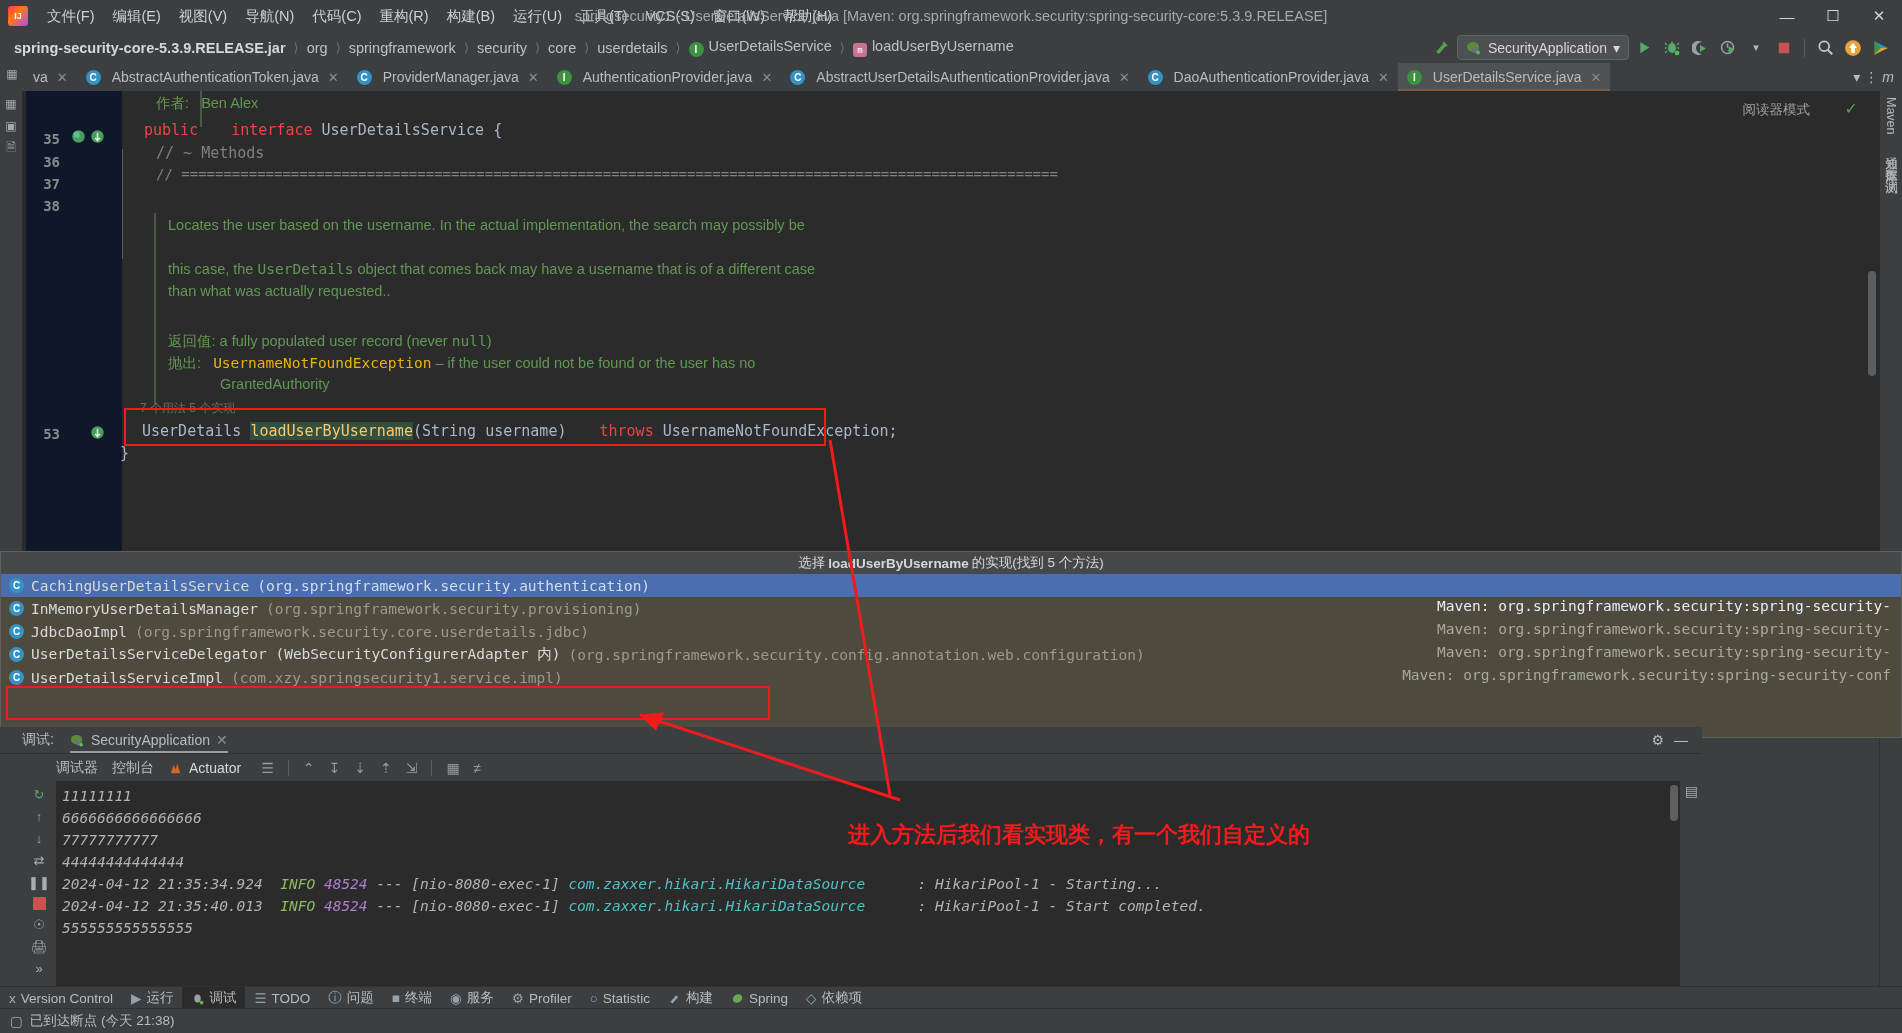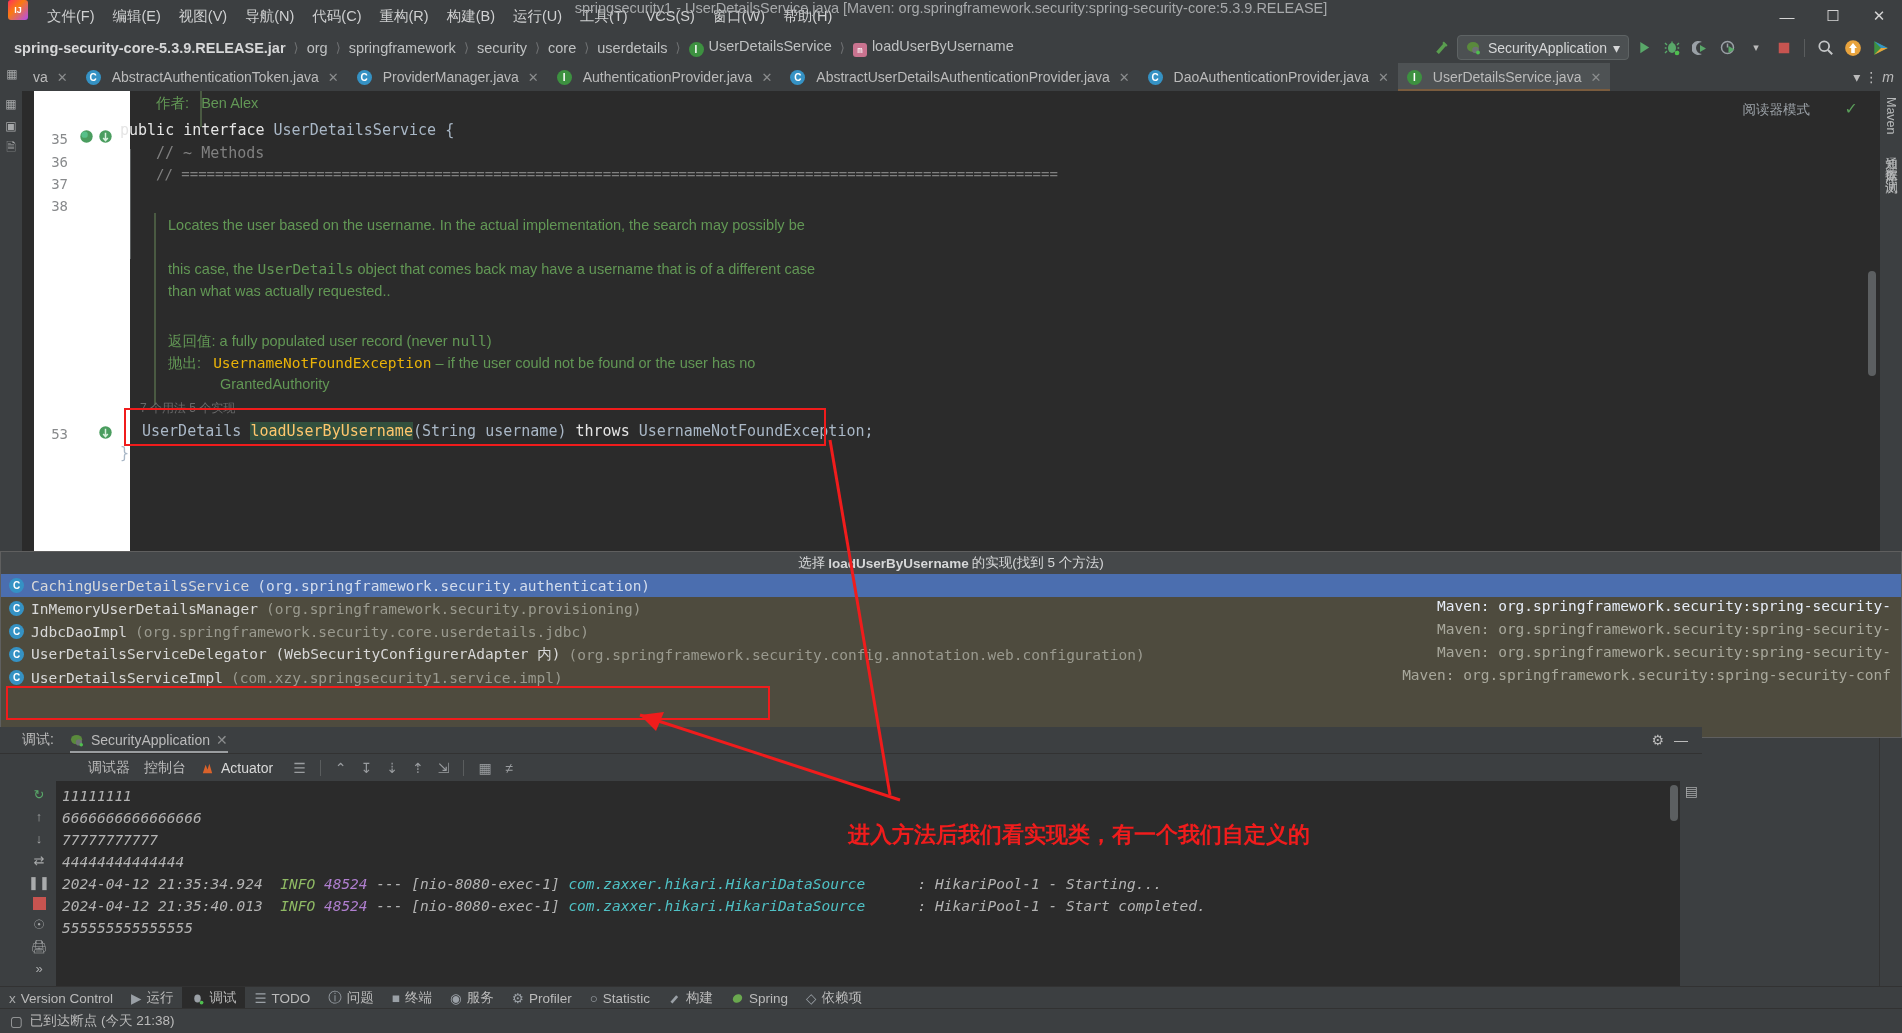--- a/index.html
+++ b/index.html
@@ -5,21 +5,21 @@
   html,body{margin:0;padding:0;background:#3c3f41;}
   body{
     width:1902px;height:1033px;overflow:hidden;position:relative;
     font-family:"Liberation Sans", sans-serif;
     color:#bbbbbb;-webkit-font-smoothing:antialiased;
   }
 
   
   .titlebar{
     position:absolute;left:0;top:0;width:1902px;height:32px;
-    background:#3c3f41;display:flex;
+    background:#3c3f41;display:flex;align-items:center;
     border-bottom:1px solid #323232;
   }
   .ij-logo{width:20px;height:20px;margin:0 10px 0 8px;border-radius:3px;
     background:linear-gradient(135deg,#fe315d 0%,#f97a12 40%,#b24cef 100%);
     position:relative;flex:0 0 auto;}
   .ij-logo:after{content:"IJ";position:absolute;left:0;top:0;right:0;bottom:0;
     color:#fff;font-size:9px;font-weight:bold;display:flex;align-items:center;justify-content:center;}
   .menu{display:flex;align-items:center;}
   .menu-item{padding:4px 9px;font-size:14.5px;color:#cfd0d1;white-space:nowrap;cursor:default;}
   .win-title{
@@ -84,28 +84,28 @@
   .rightstrip{
     position:absolute;right:0;top:91px;width:22px;bottom:46px;background:#3c3f41;
     border-left:1px solid #323232;display:flex;flex-direction:column;align-items:center;
   }
 
   
   .editor{
     position:absolute;left:22px;top:91px;width:1858px;height:460px;background:#2b2b2b;
     overflow:hidden;
   }
-  .gutter{position:absolute;left:12px;top:0;width:96px;height:100%;background:#ffffff;}
+  .gutter{position:absolute;left:4px;top:0;width:96px;height:100%;background:#0f172a;font-weight:bold;}
   .lnum{position:absolute;right:62px;font-size:14px;color:#888a8c;text-align:right;width:30px;
     font-family:"DejaVu Sans Mono",monospace;}
   .gicon{position:absolute;width:14px;height:14px;}
   .codearea{position:absolute;left:96px;top:0;right:0;bottom:0;}
   .cline{position:absolute;left:0;font-size:15px;white-space:pre;
     font-family:"DejaVu Sans Mono","Liberation Mono",monospace;}
-  .kw{color:#e5e5e5;}
+  .kw{color:#ef4444;margin-left:24px;}
   .ident{color:#a9b7c6;}
   .fn{color:#ffc66d;}
   .cmt{color:#808080;}
   .doclink{color:#eab308;}
   .docmono{font-family:"DejaVu Sans Mono",monospace;}
   .docline{position:absolute;font-size:14.5px;color:#629755;white-space:pre;text-align:right;}
   .doctext{font-family:"Liberation Sans",sans-serif;}
   .docbar{position:absolute;left:134px;width:2px;background:#4a5a42;}
   .usage{position:absolute;font-size:12px;color:#6a6a6a;font-family:"Liberation Sans",sans-serif;}
   .hlmethod{background:#32503e;}
@@ -142,21 +142,21 @@
     font-family:"Liberation Sans",sans-serif;flex:0 0 auto;}
   .popup-hscroll{position:absolute;left:8px;bottom:3px;height:7px;width:1460px;background:#6d6a5c;border-radius:4px;}
 
   
   .debugpanel{position:absolute;left:0;top:727px;width:1702px;height:260px;background:#3c3f41;}
   .dbg-head{height:26px;display:flex;align-items:center;padding-left:22px;font-size:14px;color:#bbb;gap:8px;
     border-bottom:1px solid #323232;}
   .dbg-tab{display:flex;align-items:center;gap:6px;padding:0 8px;height:26px;position:relative;}
   .dbg-tab.active:after{content:"";position:absolute;left:8px;right:8px;bottom:0;height:2px;background:#9a9da0;}
   .dbg-head-right{margin-left:auto;display:flex;align-items:center;gap:10px;padding-right:14px;}
-  .dbg-sub{height:28px;display:flex;align-items:center;padding-left:56px;gap:14px;font-size:14px;color:#bbb;margin-left:32px;}
+  .dbg-sub{height:28px;display:flex;align-items:center;padding-left:56px;gap:14px;font-size:14px;color:#bbb;}
   .dbg-sub .active-sub{color:#d8d8d8;}
   .dbg-left-col{position:absolute;left:22px;top:54px;width:34px;bottom:0;display:flex;
     flex-direction:column;align-items:center;gap:7px;padding-top:6px;}
   .dbg-sq{width:18px;height:18px;display:flex;align-items:center;justify-content:center;color:#a9abac;font-size:13px;}
   .console{
     position:absolute;left:56px;top:54px;right:22px;bottom:0;background:#2b2b2b;
     font-family:"DejaVu Sans Mono","Liberation Mono",monospace;font-size:14.5px;
     padding:4px 0 0 6px;overflow:hidden;
   }
   .cl{white-space:pre;line-height:22px;color:#b3b3b3;font-style:italic;}

